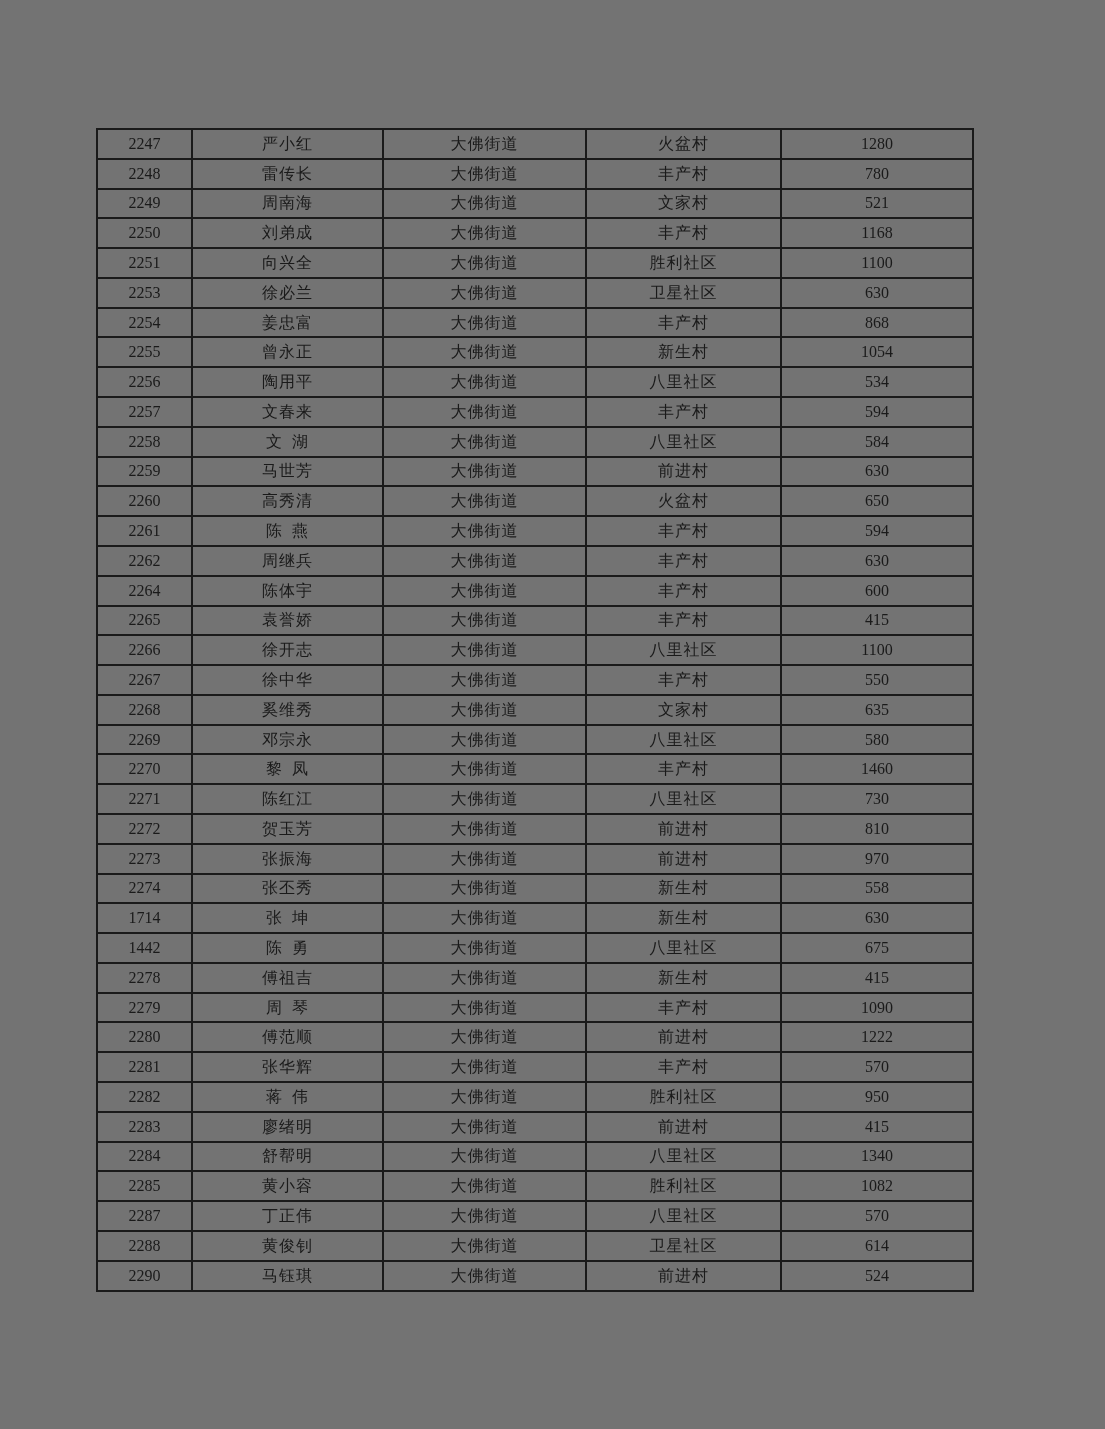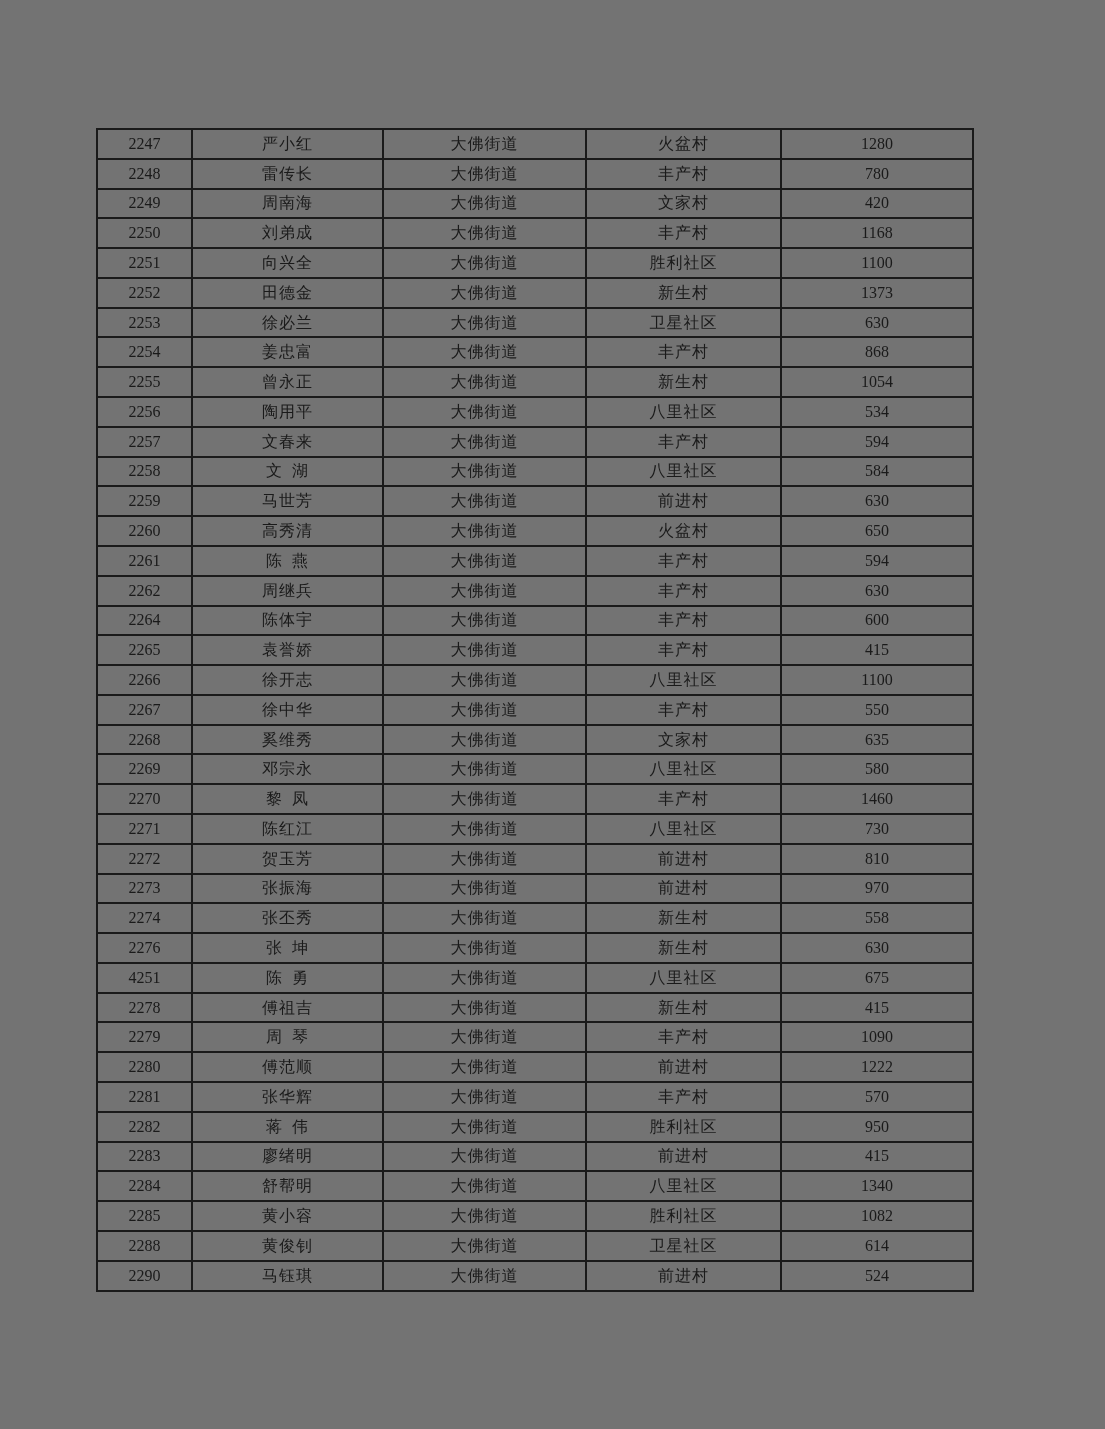--- a/index.html
+++ b/index.html
@@ -76,44 +76,37 @@
           <td class="cjk">雷传长</td>
           <td class="cjk">大佛街道</td>
           <td class="cjk">丰产村</td>
           <td class="num">780</td>
         </tr>
         <tr>
           <td class="num">2249</td>
           <td class="cjk">周南海</td>
           <td class="cjk">大佛街道</td>
           <td class="cjk">文家村</td>
-          <td class="num">420</td>
+          <td class="num">521</td>
         </tr>
         <tr>
           <td class="num">2250</td>
           <td class="cjk">刘弟成</td>
           <td class="cjk">大佛街道</td>
           <td class="cjk">丰产村</td>
           <td class="num">1168</td>
         </tr>
         <tr>
           <td class="num">2251</td>
           <td class="cjk">向兴全</td>
           <td class="cjk">大佛街道</td>
           <td class="cjk">胜利社区</td>
           <td class="num">1100</td>
         </tr>
         <tr>
-          <td class="num">2252</td>
-          <td class="cjk">田德金</td>
-          <td class="cjk">大佛街道</td>
-          <td class="cjk">新生村</td>
-          <td class="num">1373</td>
-        </tr>
-        <tr>
           <td class="num">2253</td>
           <td class="cjk">徐必兰</td>
           <td class="cjk">大佛街道</td>
           <td class="cjk">卫星社区</td>
           <td class="num">630</td>
         </tr>
         <tr>
           <td class="num">2254</td>
           <td class="cjk">姜忠富</td>
           <td class="cjk">大佛街道</td>
@@ -247,28 +240,28 @@
           <td class="num">970</td>
         </tr>
         <tr>
           <td class="num">2274</td>
           <td class="cjk">张丕秀</td>
           <td class="cjk">大佛街道</td>
           <td class="cjk">新生村</td>
           <td class="num">558</td>
         </tr>
         <tr>
-          <td class="num">2276</td>
+          <td class="num">1714</td>
           <td class="cjk">张 坤</td>
           <td class="cjk">大佛街道</td>
           <td class="cjk">新生村</td>
           <td class="num">630</td>
         </tr>
         <tr>
-          <td class="num">4251</td>
+          <td class="num">1442</td>
           <td class="cjk">陈 勇</td>
           <td class="cjk">大佛街道</td>
           <td class="cjk">八里社区</td>
           <td class="num">675</td>
         </tr>
         <tr>
           <td class="num">2278</td>
           <td class="cjk">傅祖吉</td>
           <td class="cjk">大佛街道</td>
           <td class="cjk">新生村</td>
@@ -315,20 +308,27 @@
           <td class="cjk">大佛街道</td>
           <td class="cjk">八里社区</td>
           <td class="num">1340</td>
         </tr>
         <tr>
           <td class="num">2285</td>
           <td class="cjk">黄小容</td>
           <td class="cjk">大佛街道</td>
           <td class="cjk">胜利社区</td>
           <td class="num">1082</td>
+        </tr>
+        <tr>
+          <td class="num">2287</td>
+          <td class="cjk">丁正伟</td>
+          <td class="cjk">大佛街道</td>
+          <td class="cjk">八里社区</td>
+          <td class="num">570</td>
         </tr>
         <tr>
           <td class="num">2288</td>
           <td class="cjk">黄俊钊</td>
           <td class="cjk">大佛街道</td>
           <td class="cjk">卫星社区</td>
           <td class="num">614</td>
         </tr>
         <tr>
           <td class="num">2290</td>

